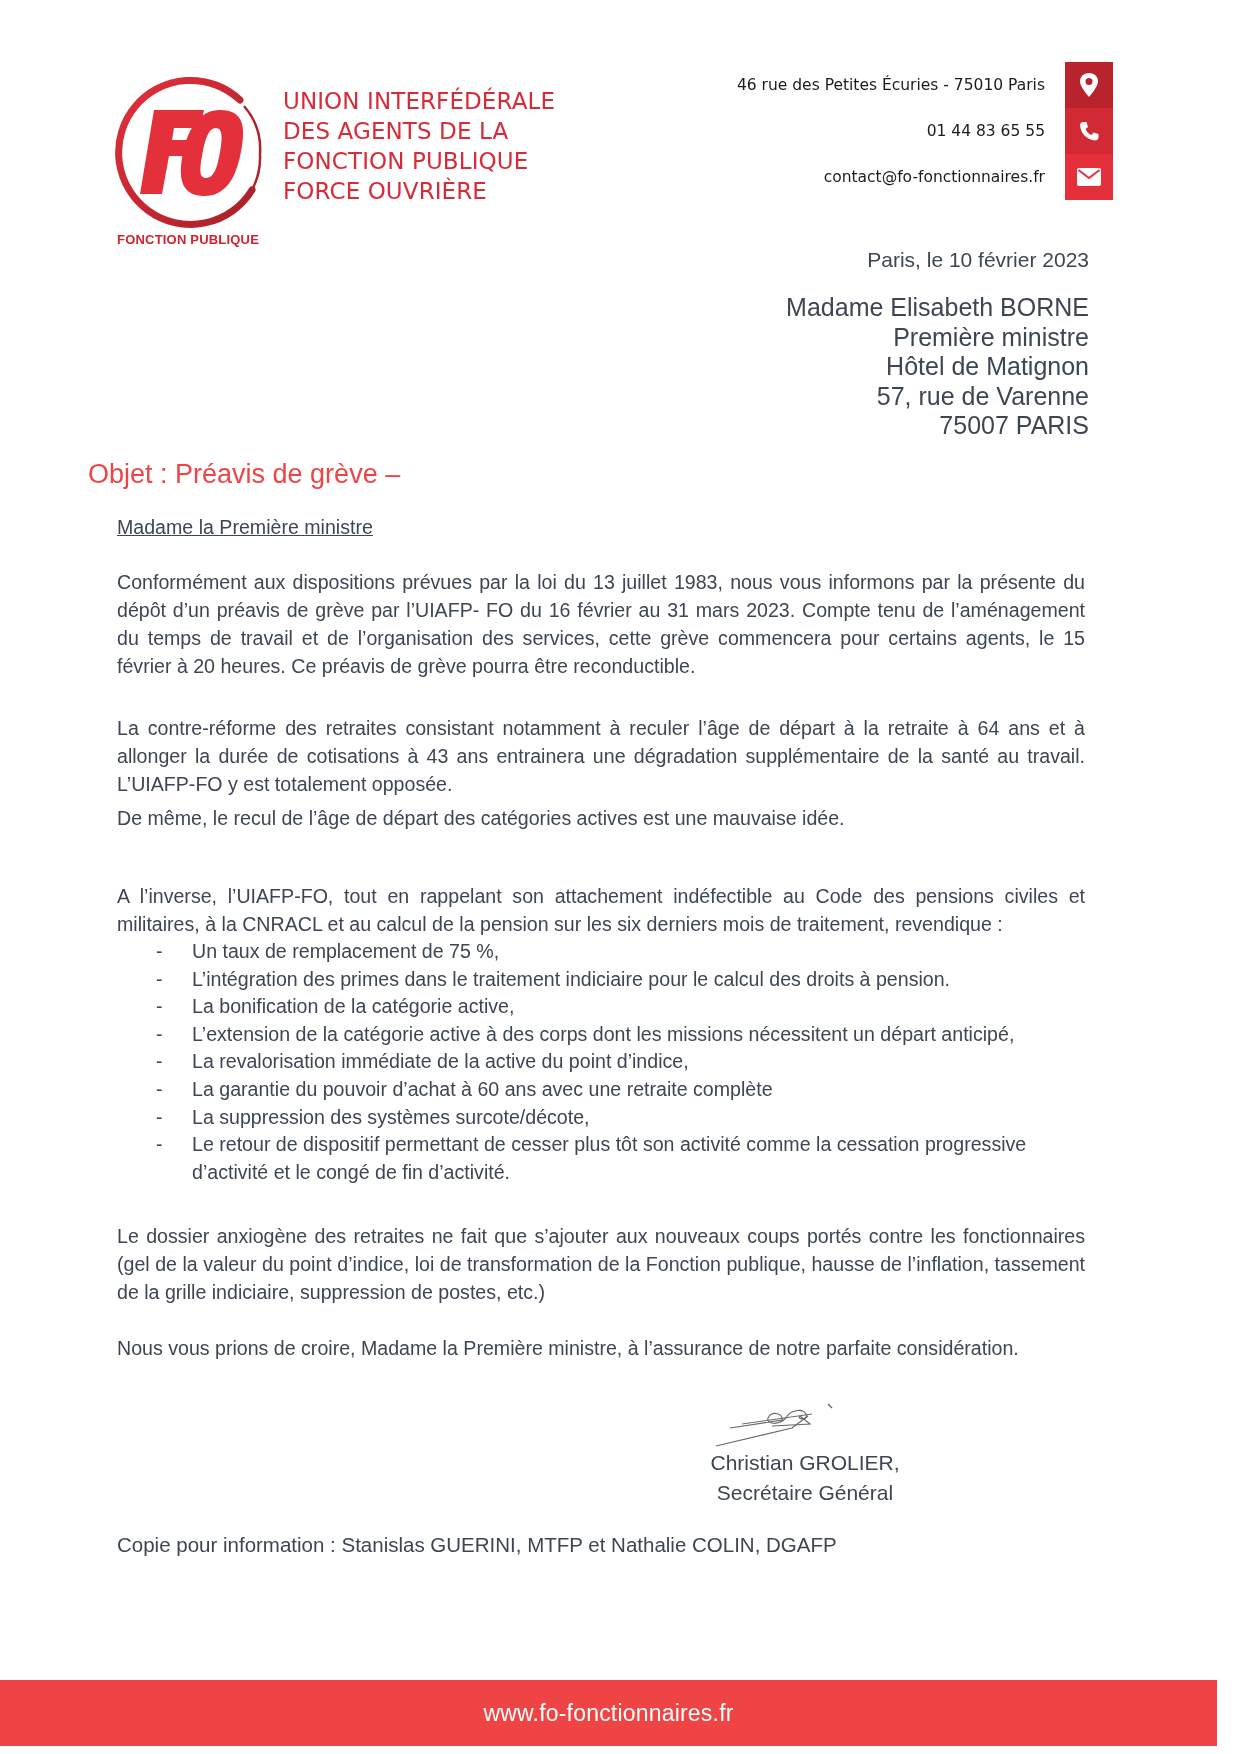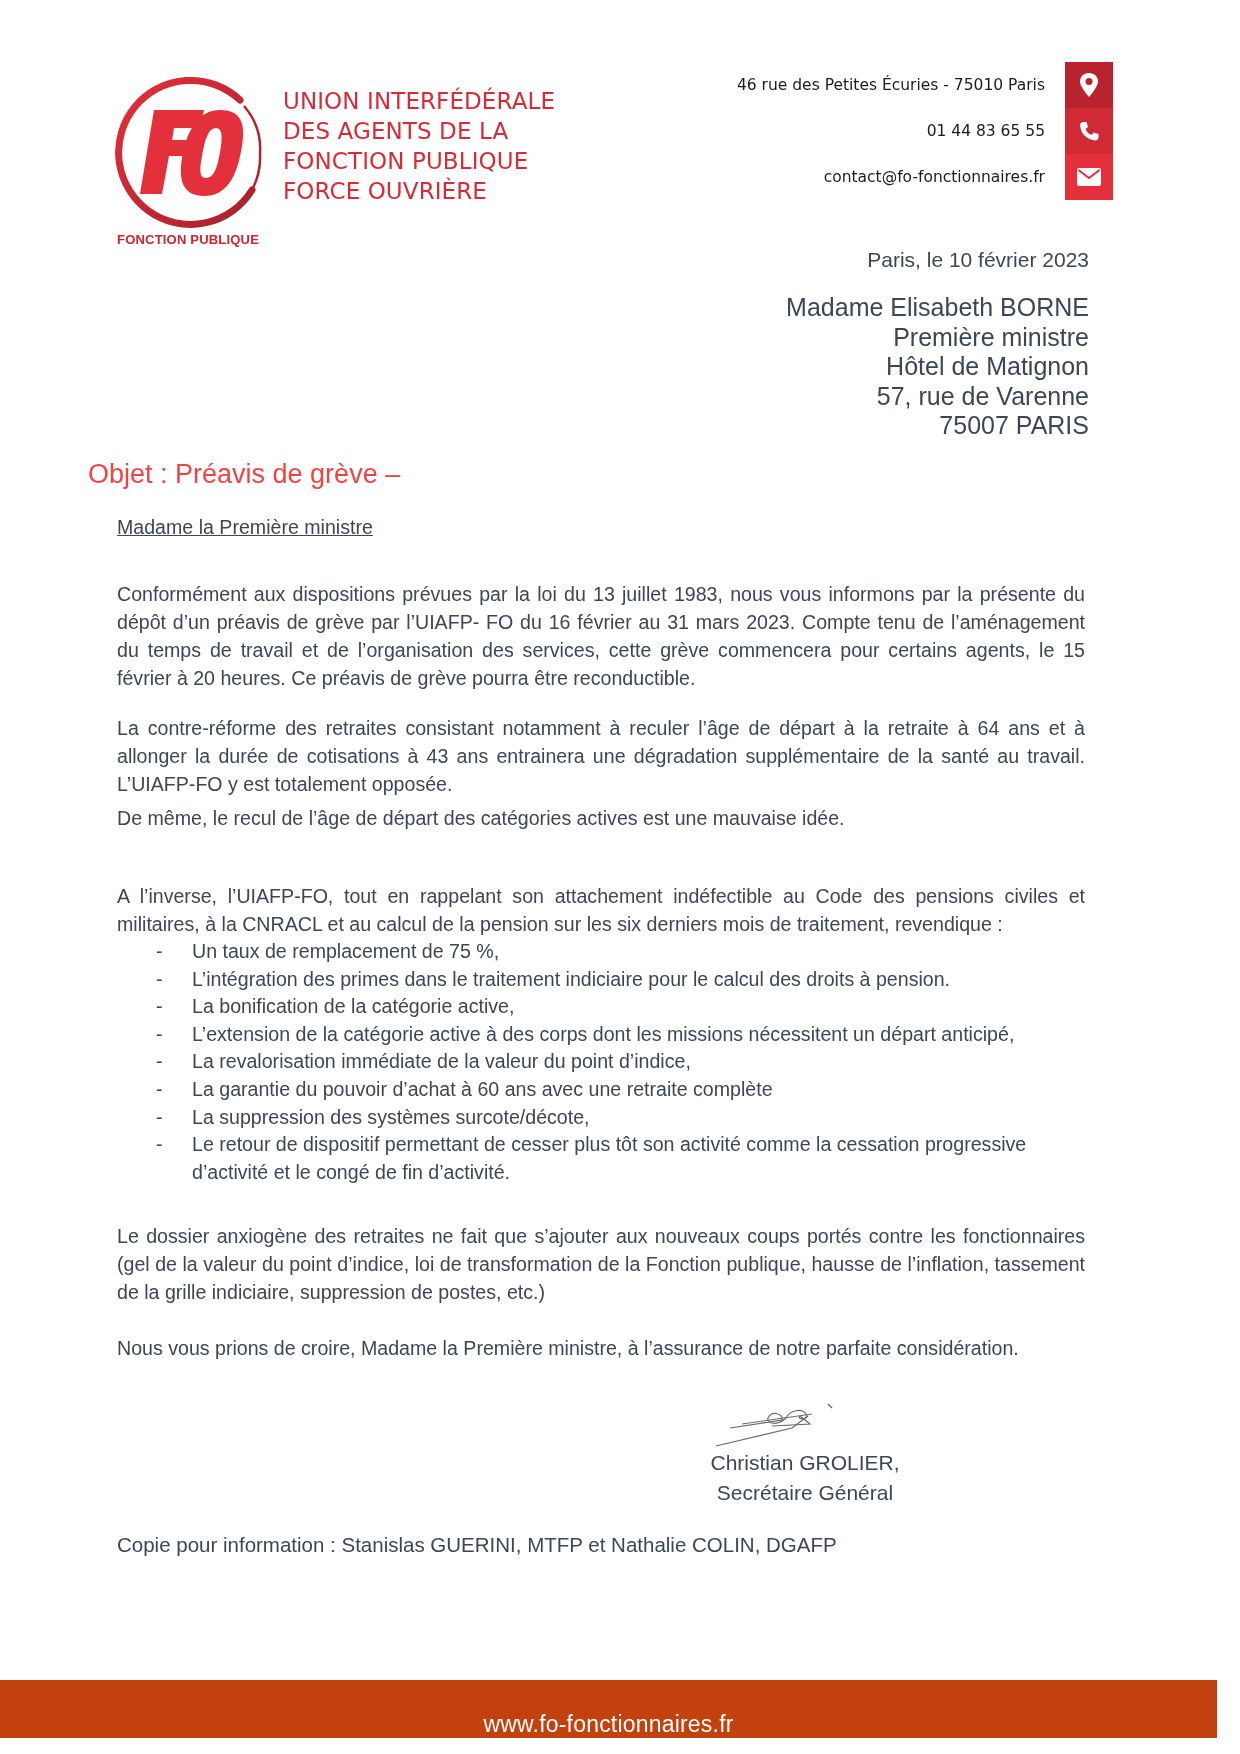--- a/index.html
+++ b/index.html
@@ -27,38 +27,38 @@
     .date { right: 151px; top: 248px; font-size: 21px; white-space: nowrap; }
     .recipient { right: 151px; top: 293px; text-align: right; font-size: 25px; line-height: 29.5px; }
     .recipient div { white-space: nowrap; }
 
     
     .object { left: 88px; top: 459px; font-size: 27px; color: #ef4444; white-space: nowrap; }
 
     
     .body-text { left: 117px; width: 968px; font-size: 19.6px; line-height: 28px; text-align: justify; }
     .salutation { top: 513px; text-decoration: underline; }
-    .p1 { top: 568px; margin-top: 12px; }
+    .p1 { top: 568px; }
     .p2 { top: 714px; }
     .p3 { top: 804px; }
     .p4 { top: 882px; }
     .claims { left: 117px; top: 938px; width: 968px; font-size: 19.6px; line-height: 27.6px; margin: 0; padding: 0; list-style: none; }
     .claims li { position: relative; padding-left: 75px; }
     .claims li .dash { position: absolute; left: 39px; top: 0; }
     .p5 { top: 1222px; }
     .p6 { top: 1334px; }
 
     
     .signature { left: 712px; top: 1396px; width: 140px; height: 60px; }
     .signer { left: 705px; top: 1448px; text-align: center; font-size: 21px; line-height: 29.5px; width: 200px; }
     .signer div { white-space: nowrap; }
     .copy { left: 117px; top: 1533px; font-size: 20.5px; white-space: nowrap; }
 
     
-    .footer { left: 0; top: 1680px; width: 1217px; height: 58px; background: #c2410c; display: flex; align-items: flex-end; justify-content: center; }
+    .footer { left: 0; top: 1680px; width: 1217px; height: 66px; background: #ef4444; display: flex; align-items: center; justify-content: center; }
     .footer-link { color: #ffffff; font-size: 23px; text-decoration: none; letter-spacing: 0.2px; }
   </style>
 </head>
 <body>
 
 <div class="abs logo">
   <svg width="160" height="160" viewBox="0 0 160 160">
     <defs>
       <linearGradient id="ring" x1="0" y1="0" x2="1" y2="1">
         <stop offset="0" stop-color="#e3303b"></stop>
@@ -122,21 +122,21 @@
 <div class="abs body-text p1">Conformément aux dispositions prévues par la loi du 13 juillet 1983, nous vous informons par la présente du dépôt d’un préavis de grève par l’UIAFP- FO du 16 février au 31 mars 2023. Compte tenu de l’aménagement du temps de travail et de l’organisation des services, cette grève commencera pour certains agents, le 15 février à 20 heures. Ce préavis de grève pourra être reconductible.</div>
 <div class="abs body-text p2">La contre-réforme des retraites consistant notamment à reculer l’âge de départ à la retraite à 64 ans et à allonger la durée de cotisations à 43 ans entrainera une dégradation supplémentaire de la santé au travail. L’UIAFP-FO y est totalement opposée.</div>
 <div class="abs body-text p3">De même, le recul de l’âge de départ des catégories actives est une mauvaise idée.</div>
 <div class="abs body-text p4">A l’inverse, l’UIAFP-FO, tout en rappelant son attachement indéfectible au Code des pensions civiles et militaires, à la CNRACL et au calcul de la pension sur les six derniers mois de traitement, revendique :</div>
 
 <ul class="abs claims">
   <li><span class="dash">-</span><span>Un taux de remplacement de 75 %,</span></li>
   <li><span class="dash">-</span><span>L’intégration des primes dans le traitement indiciaire pour le calcul des droits à pension.</span></li>
   <li><span class="dash">-</span><span>La bonification de la catégorie active,</span></li>
   <li><span class="dash">-</span><span>L’extension de la catégorie active à des corps dont les missions nécessitent un départ anticipé,</span></li>
-  <li><span class="dash">-</span><span>La revalorisation immédiate de la valeur du point d’indice,</span></li>
+  <li><span class="dash">-</span><span>La revalorisation immédiate de la active du point d’indice,</span></li>
   <li><span class="dash">-</span><span>La garantie du pouvoir d’achat à 60 ans avec une retraite complète</span></li>
   <li><span class="dash">-</span><span>La suppression des systèmes surcote/décote,</span></li>
   <li><span class="dash">-</span><span>Le retour de dispositif permettant de cesser plus tôt son activité comme la cessation progressive d’activité et le congé de fin d’activité.</span></li>
 </ul>
 
 <div class="abs body-text p5">Le dossier anxiogène des retraites ne fait que s’ajouter aux nouveaux coups portés contre les fonctionnaires (gel de la valeur du point d’indice, loi de transformation de la Fonction publique, hausse de l’inflation, tassement de la grille indiciaire, suppression de postes, etc.)</div>
 <div class="abs body-text p6">Nous vous prions de croire, Madame la Première ministre, à l’assurance de notre parfaite considération.</div>
 
 <div class="abs signature">
   <svg width="140" height="60" viewBox="0 0 140 60">

